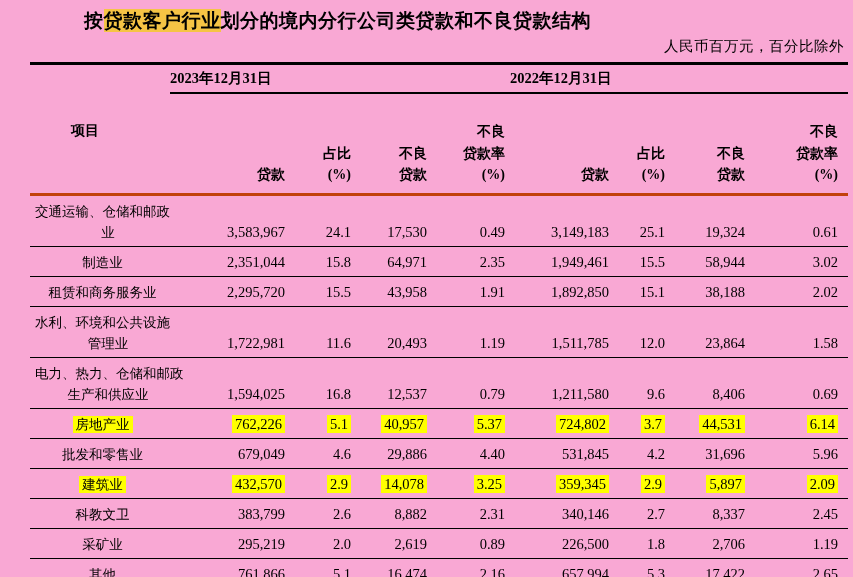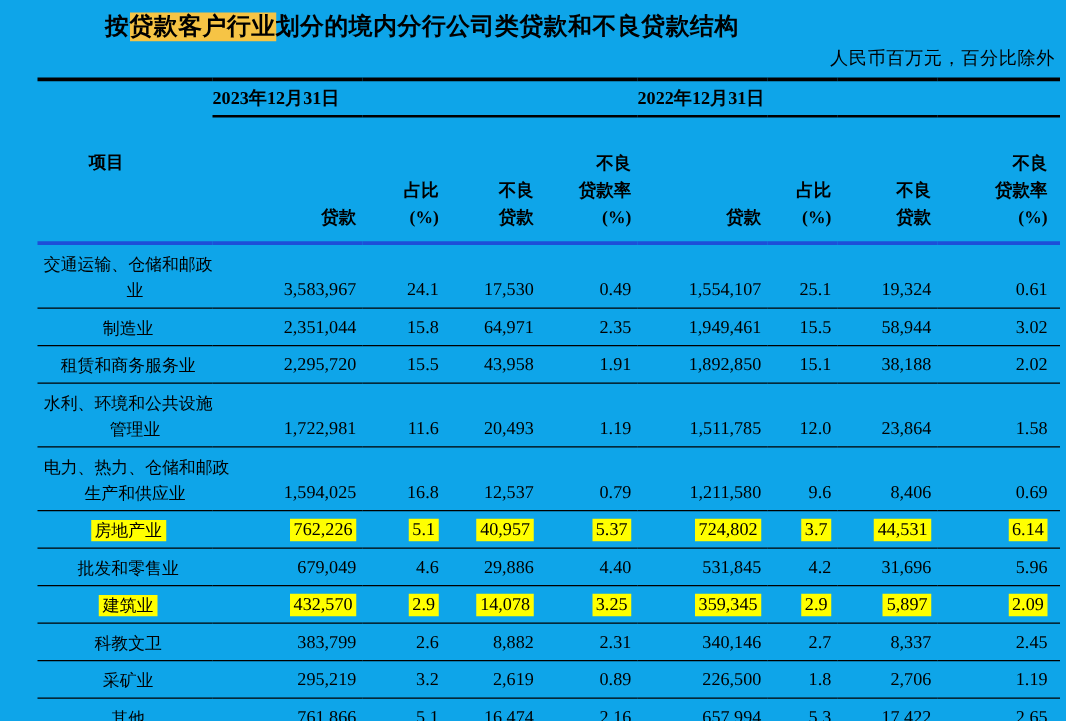--- a/index.html
+++ b/index.html
@@ -1,29 +1,29 @@
 <!DOCTYPE html>
 <html style="--hl: #FFFF00; --hl-title: #F6C445;"><head>
 <meta charset="utf-8">
 <style>
   html,body{margin:0;padding:0;background:#fff;}
   body{width:853px;height:577px;position:relative;overflow:hidden;
        font-family:"Liberation Serif","DejaVu Serif",serif;color:#000;}
-  .page{position:absolute;inset:0;background:#0ea5e9;text-decoration:underline;}
+  .page{position:absolute;inset:0;background:#f9a8d4;text-decoration:underline;}
   .title{position:absolute;left:84px;top:8px;font-size:19px;font-weight:bold;
          letter-spacing:0.5px;white-space:nowrap;}
   .hl-title{background:var(--hl-title,#F6C445);padding:1px 0;}
   .unit-note{position:absolute;right:9px;top:37px;font-size:14.5px;letter-spacing:0.5px;}
   table.loan-table{position:absolute;left:30px;top:62px;width:818px;
        border-collapse:collapse;table-layout:fixed;border-top:3px solid #000;}
   th,td{padding:0;font-weight:normal;}
   tr.group-row th.group{border-bottom:2px solid #000;font-weight:bold;font-size:14.5px;
        text-align:left;height:27px;vertical-align:middle;font-family:"Liberation Serif","DejaVu Serif",serif;}
   tr.group-row td.corner{border-bottom:none;}
-  tr.colhead-row th{vertical-align:bottom;border-bottom:3px solid #1d4ed8;
+  tr.colhead-row th{vertical-align:bottom;border-bottom:3px solid #c2410c;
        padding:0 5px 7px 0;font-weight:bold;font-size:14px;text-align:right;
        line-height:1.55;height:76px;white-space:nowrap;}
   tr.colhead-row th.item-h{text-align:center;vertical-align:middle;padding:0 30px 24px 0;}
   tr.colhead-row th.last{padding-right:10px;}
   tbody td{border-bottom:1px solid #000;vertical-align:bottom;font-size:14px;padding:3px 0;}
   td.num{text-align:right;font-size:14.5px;padding:3px 5px 3px 0;white-space:nowrap;
        font-family:"Liberation Serif","DejaVu Serif",serif;line-height:21px;}
   td.num.last{padding-right:10px;}
   td.label{text-align:center;padding:5px 0 3px 5px;white-space:nowrap;font-size:13.5px;line-height:21px;}
   td.label .indent{padding-left:11px;}
@@ -96,21 +96,21 @@
     <tbody id="table-body">
         <tr>
           <td class="label">
             <div><span>交通运输、仓储和邮政</span></div>
             <div class="indent"><span>业</span></div>
           </td>
           <td class="num"><span>3,583,967</span></td>
           <td class="num"><span>24.1</span></td>
           <td class="num"><span>17,530</span></td>
           <td class="num"><span>0.49</span></td>
-          <td class="num"><span>1,554,107</span></td>
+          <td class="num"><span>3,149,183</span></td>
           <td class="num"><span>25.1</span></td>
           <td class="num"><span>19,324</span></td>
           <td class="num last"><span>0.61</span></td>
         </tr>
         <tr>
           <td class="label">
             <div><span>制造业</span></div>
           </td>
           <td class="num"><span>2,351,044</span></td>
           <td class="num"><span>15.8</span></td>
@@ -212,21 +212,21 @@
           <td class="num"><span>340,146</span></td>
           <td class="num"><span>2.7</span></td>
           <td class="num"><span>8,337</span></td>
           <td class="num last"><span>2.45</span></td>
         </tr>
         <tr>
           <td class="label">
             <div><span>采矿业</span></div>
           </td>
           <td class="num"><span>295,219</span></td>
-          <td class="num"><span>3.2</span></td>
+          <td class="num"><span>2.0</span></td>
           <td class="num"><span>2,619</span></td>
           <td class="num"><span>0.89</span></td>
           <td class="num"><span>226,500</span></td>
           <td class="num"><span>1.8</span></td>
           <td class="num"><span>2,706</span></td>
           <td class="num last"><span>1.19</span></td>
         </tr>
         <tr>
           <td class="label">
             <div><span>其他</span></div>

